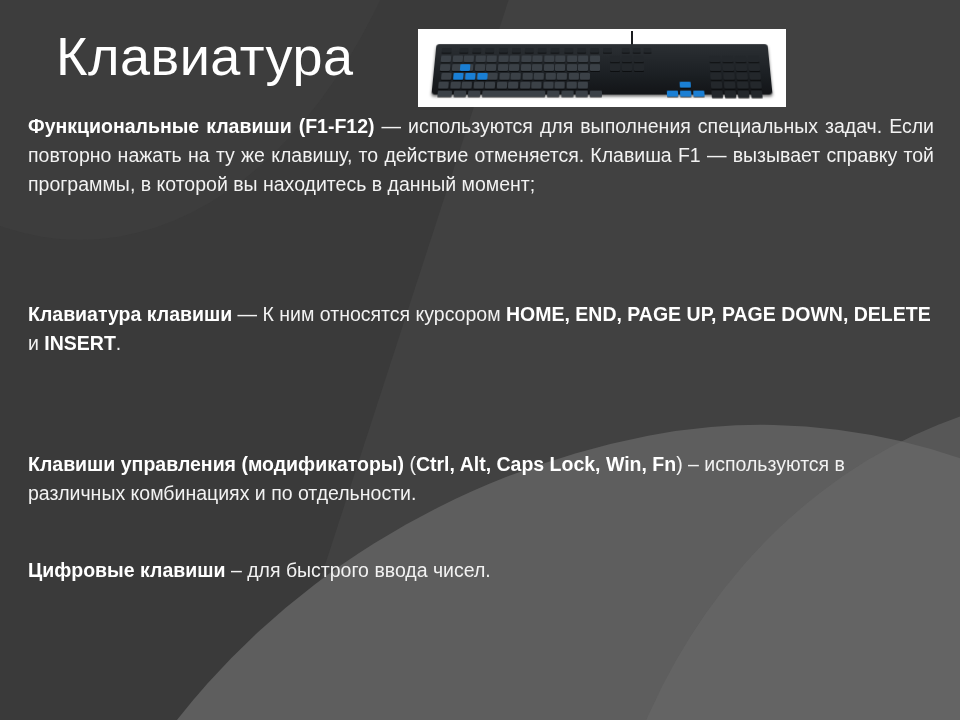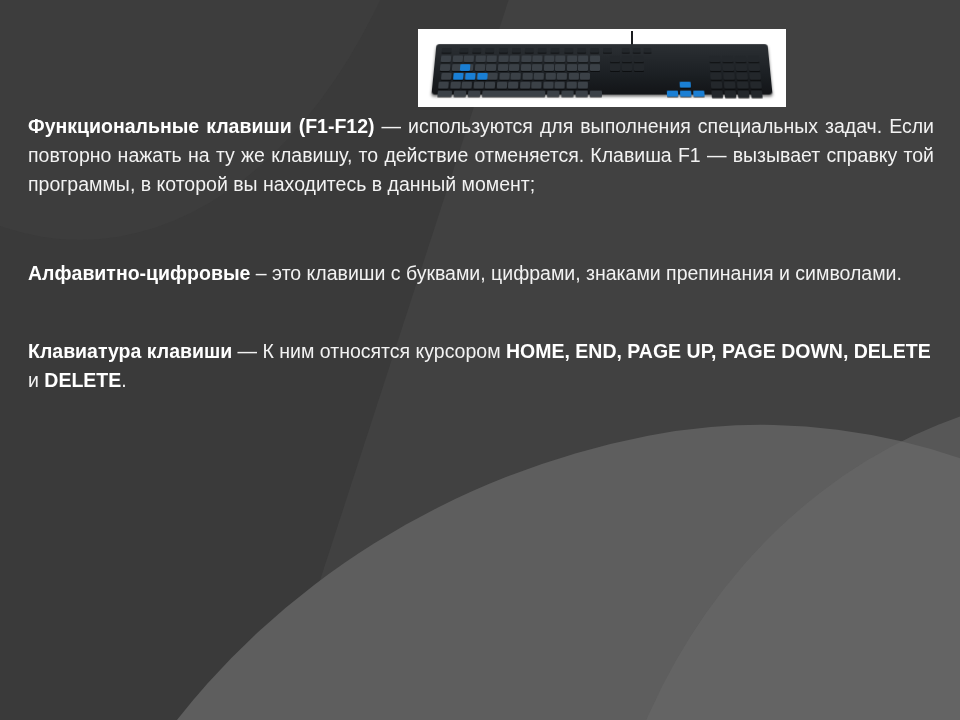--- a/index.html
+++ b/index.html
@@ -131,40 +131,41 @@
     z-index: 5;
   }
   .para {
     color: #f2f2f2;
     font-size: 19.5px;
     line-height: 29px;
     text-align: justify;
     text-justify: inter-word;
   }
   .para b { font-weight: bold; color: #ffffff; }
-  .p1 { margin-bottom: 8px; }
+  .p1 { margin-bottom: 0; }
   .gap-1 { height: 52px; }
   .gap-2 { height: 49px; }
   .gap-3 { height: 46px; }
   .gap-4 { height: 46px; }
   .gap-5 { height: 48px; }
   .tight { text-align: left; }
 </style>
 </head>
 <body>
 
 <div id="slide">
 
   <div class="bg-layer">
     <div class="wedge-topleft"></div>
     <div class="wedge-right"></div>
     <div class="wedge-bottom"></div>
     <div class="wedge-bottom2"></div>
   </div>
 
+  <div class="title">Клавиатура</div>
 
   <div class="kb-photo">
     <div class="kb-cable"></div>
     <div class="kb-body">
       <div class="kb-keys" id="kbkeys">
           <i class="dark" style="left: 6px; top: 4px; width: 10px; height: 5px;"></i>
           <i class="dark" style="left: 24px; top: 4px; width: 9px; height: 5px;"></i>
           <i class="dark" style="left: 37.2px; top: 4px; width: 9px; height: 5px;"></i>
           <i class="dark" style="left: 50.4px; top: 4px; width: 9px; height: 5px;"></i>
           <i class="dark" style="left: 63.6px; top: 4px; width: 9px; height: 5px;"></i>
@@ -280,34 +281,37 @@
   </div>
 
   <div class="content">
 
     <div class="para p1">
       <b>Функциональные клавиши (F1-F12)</b><span> — используются для выполнения специальных задач. Если повторно нажать на ту же клавишу, то действие отменяется. Клавиша F1 — вызывает справку той программы, в которой вы находитесь в данный момент;</span>
     </div>
 
     <div class="gap-1"></div>
 
-    <div class="para">
-      <b>Алфавитно-цифровые</b><span> – это клавиши с буквами, цифрами, знаками препинания и символами.</span>
-    </div>
 
     <div class="gap-2"></div>
 
     <div class="para tight">
-      <b>Клавиатура клавиши</b><span> — К ним относятся курсором </span><b>HOME, END, PAGE UP, PAGE DOWN, DELETE</b><span> и </span><b>DELETE</b><span>.</span>
+      <b>Клавиатура клавиши</b><span> — К ним относятся курсором </span><b>HOME, END, PAGE UP, PAGE DOWN, DELETE</b><span> и </span><b>INSERT</b><span>.</span>
     </div>
 
     <div class="gap-3"></div>
 
 
     <div class="gap-4"></div>
 
+    <div class="para tight">
+      <b>Клавиши управления (модификаторы)</b><span> (</span><b>Ctrl, Alt, Caps Lock, Win, Fn</b><span>) – используются в различных комбинациях и по отдельности.</span>
+    </div>
 
     <div class="gap-5"></div>
 
+    <div class="para tight">
+      <b>Цифровые клавиши</b><span> – для быстрого ввода чисел.</span>
+    </div>
 
 
   </div>
 </div>
 
 </body></html>

